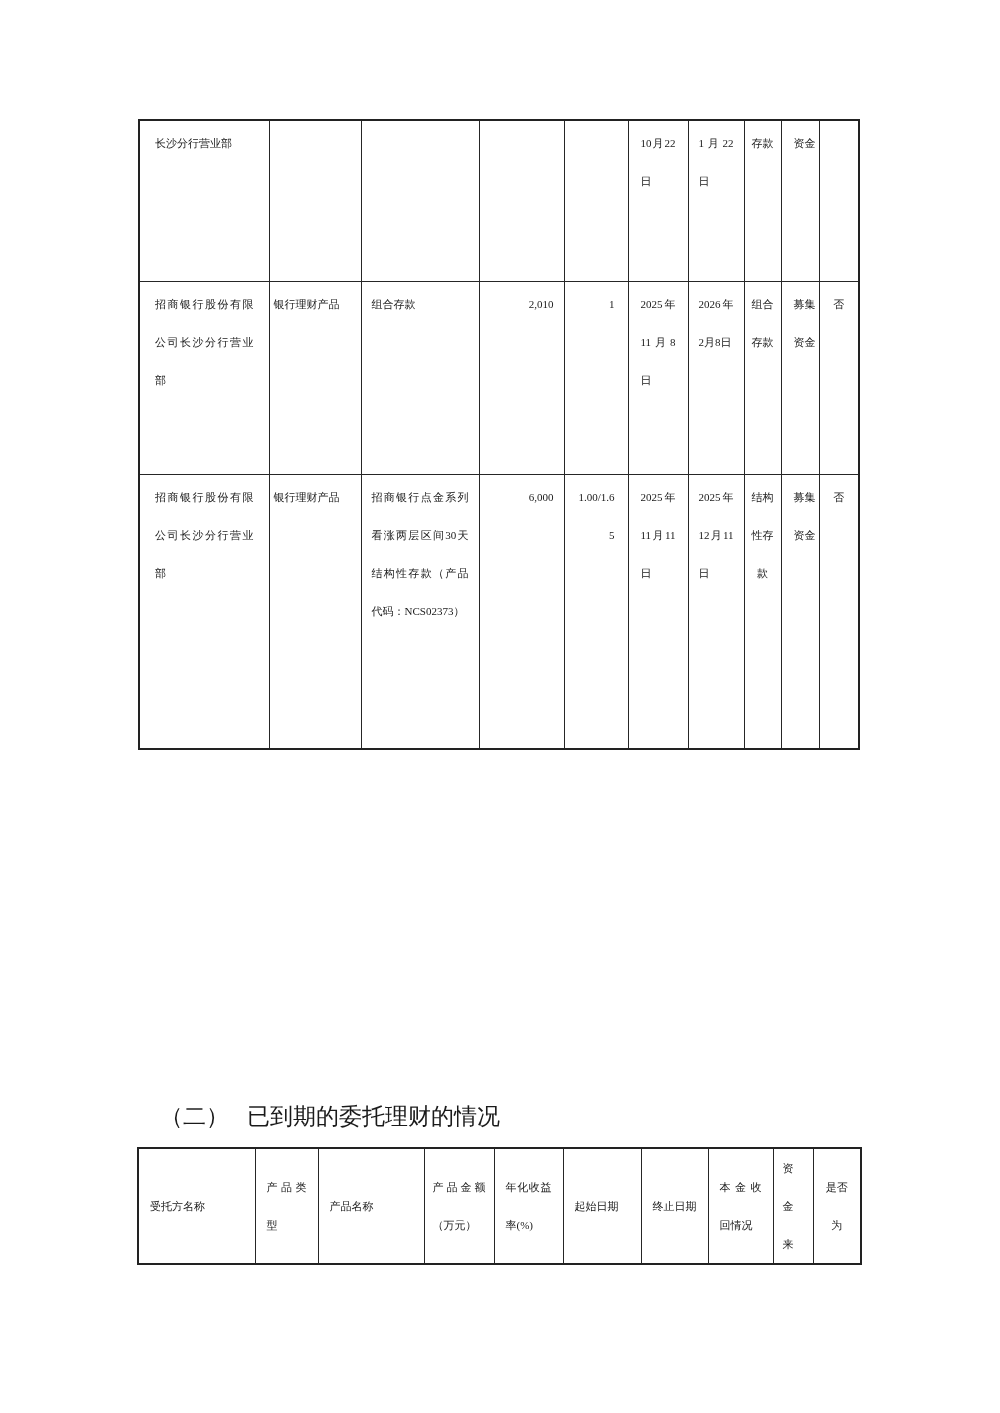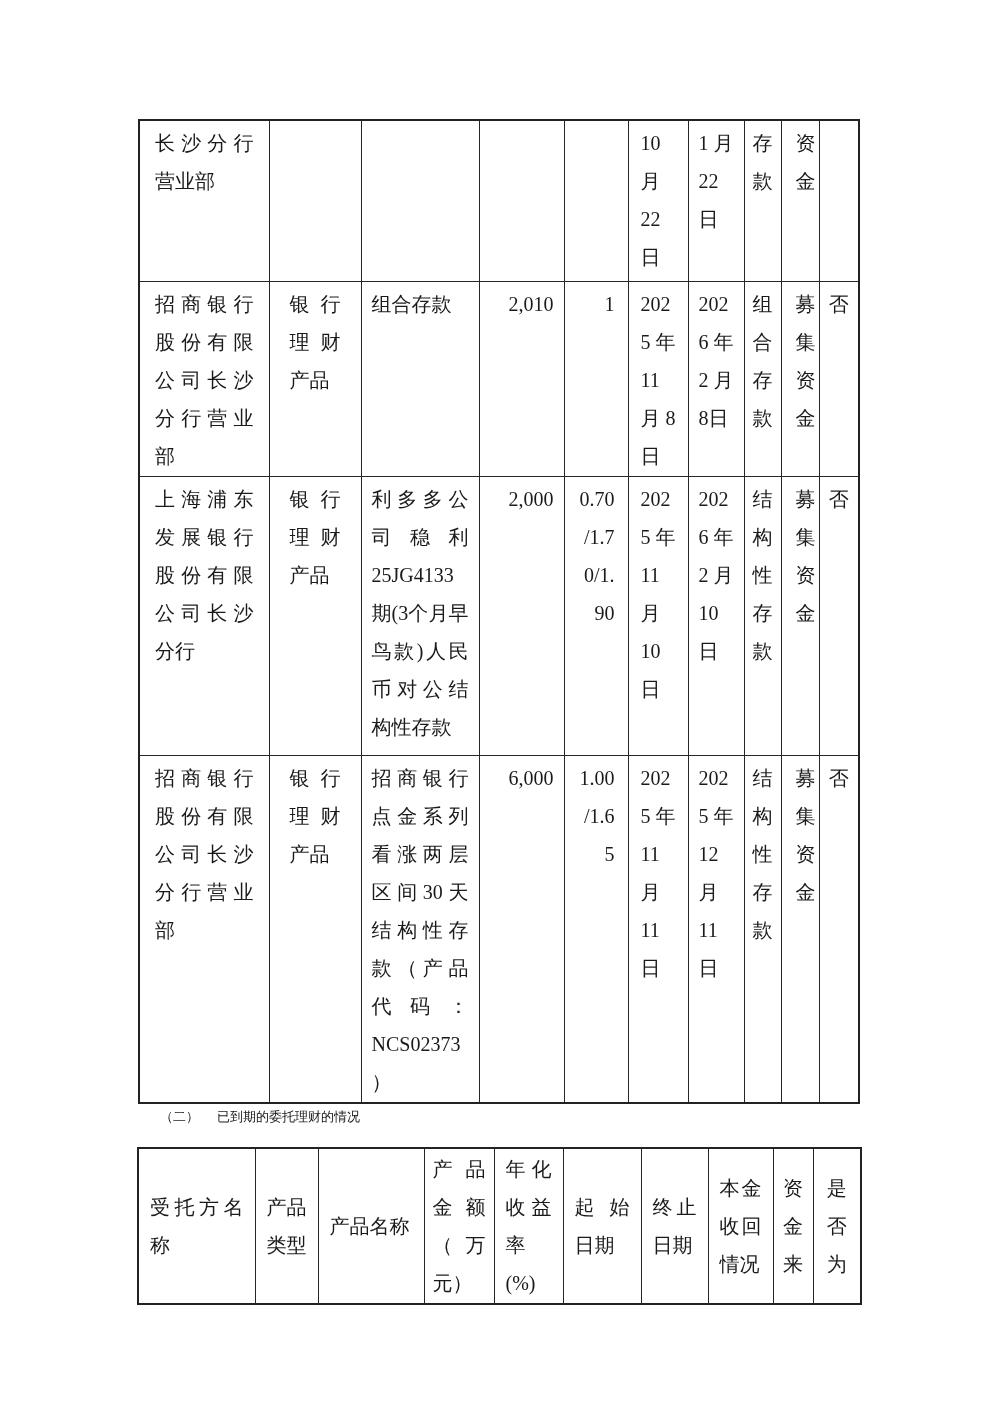--- a/index.html
+++ b/index.html
@@ -7,54 +7,54 @@
     width: 1000px; height: 1413px; position: relative;
     font-family: "Liberation Serif", "DejaVu Serif", serif;
     color: #1a1a1a;
   }
   table {
     border-collapse: collapse; table-layout: fixed;
     border: 2px solid #222222;
   }
   td, th {
     border: 1.5px solid #262626;
-    font-size: 20px; line-height: 38px; font-weight: normal;
+    font-size: 11px; line-height: 38px; font-weight: normal;
     word-break: normal; overflow-wrap: break-word;
     text-justify: inter-character;
     box-sizing: border-box;
   }
   
   #t1 { position: absolute; left: 138px; top: 119px; width: 720px; }
   #t1 td { vertical-align: top; }
   #t1 tr.r0 { height: 161px; }
   #t1 tr.r1 { height: 193px; }
   #t1 tr.r2 { height: 279px; }
   #t1 tr.r3 { height: 275px; }
   #t1 td:nth-child(1)  { padding: 3px 15px 1px; text-align: justify; }
-  #t1 td:nth-child(2)  { padding: 3px 20px 1px; text-align: justify; margin-top: 28px; }
+  #t1 td:nth-child(2)  { padding: 3px 4px 1px; text-align: justify; margin-top: 28px; }
   #t1 td:nth-child(3)  { padding: 3px 10px 1px; text-align: justify; }
   #t1 td:nth-child(4)  { padding: 3px 10px 1px; text-align: right; margin-left: 22px; }
   #t1 td:nth-child(5)  { padding: 3px 13px 1px; text-align: right; }
   #t1 td:nth-child(6)  { padding: 3px 12px 1px; text-align: justify; }
   #t1 td:nth-child(7)  { padding: 3px 10px 1px; text-align: justify; }
   #t1 td:nth-child(8)  { padding: 3px 2px  1px; text-align: center; margin-top: 32px; }
   #t1 td:nth-child(9)  { padding: 3px 3px  1px; text-align: right; }
   #t1 td:nth-child(10) { padding: 3px 2px  1px; text-align: center; }
   
   #section-heading {
     position: absolute; left: 160px; top: 1104px;
-    font-size: 13px; line-height: 26px; white-space: nowrap;
+    font-size: 23px; line-height: 26px; white-space: nowrap;
   }
   #section-heading .sec-num { margin-right: 18px; }
   
   #t2 { position: absolute; left: 137px; top: 1147px; width: 723px; }
   #t2 tr { height: 116px; }
   #t2 th { vertical-align: middle; text-align: justify; padding: 0 11px; }
   #t2 th:nth-child(4)  { padding: 1px 8px; }
-  #t2 th:nth-child(9)  { padding: 15px 9px; text-align: center; }
+  #t2 th:nth-child(9)  { padding: 0 9px; }
   #t2 th:nth-child(10) { padding: 0 9px; text-align: center; margin-top: 29px; }
 </style>
 </head>
 <body>
 
 <table id="t1">
   <colgroup>
     <col style="width:130px">
       <col style="width:92px">
       <col style="width:118px">
@@ -81,32 +81,20 @@
     </tr>
     <tr class="r1">
       <td>招商银行股份有限公司长沙分行营业部</td>
       <td>银行理财产品</td>
       <td>组合存款</td>
       <td>2,010</td>
       <td>1</td>
       <td>2025年11月8日</td>
       <td>2026年2月8日</td>
       <td>组合存款</td>
-      <td>募集资金</td>
-      <td>否</td>
-    </tr>
-    <tr class="r2">
-      <td>上海浦东发展银行股份有限公司长沙分行</td>
-      <td>银行理财产品</td>
-      <td>利多多公司稳利25JG4133期(3个月早鸟款)人民币对公结构性存款</td>
-      <td>2,000</td>
-      <td>0.70/1.70/1.90</td>
-      <td>2025年11月10日</td>
-      <td>2026年2月10日</td>
-      <td>结构性存款</td>
       <td>募集资金</td>
       <td>否</td>
     </tr>
     <tr class="r3">
       <td>招商银行股份有限公司长沙分行营业部</td>
       <td>银行理财产品</td>
       <td>招商银行点金系列看涨两层区间30天结构性存款（产品代码：NCS02373）</td>
       <td>6,000</td>
       <td>1.00/1.65</td>
       <td>2025年11月11日</td>

